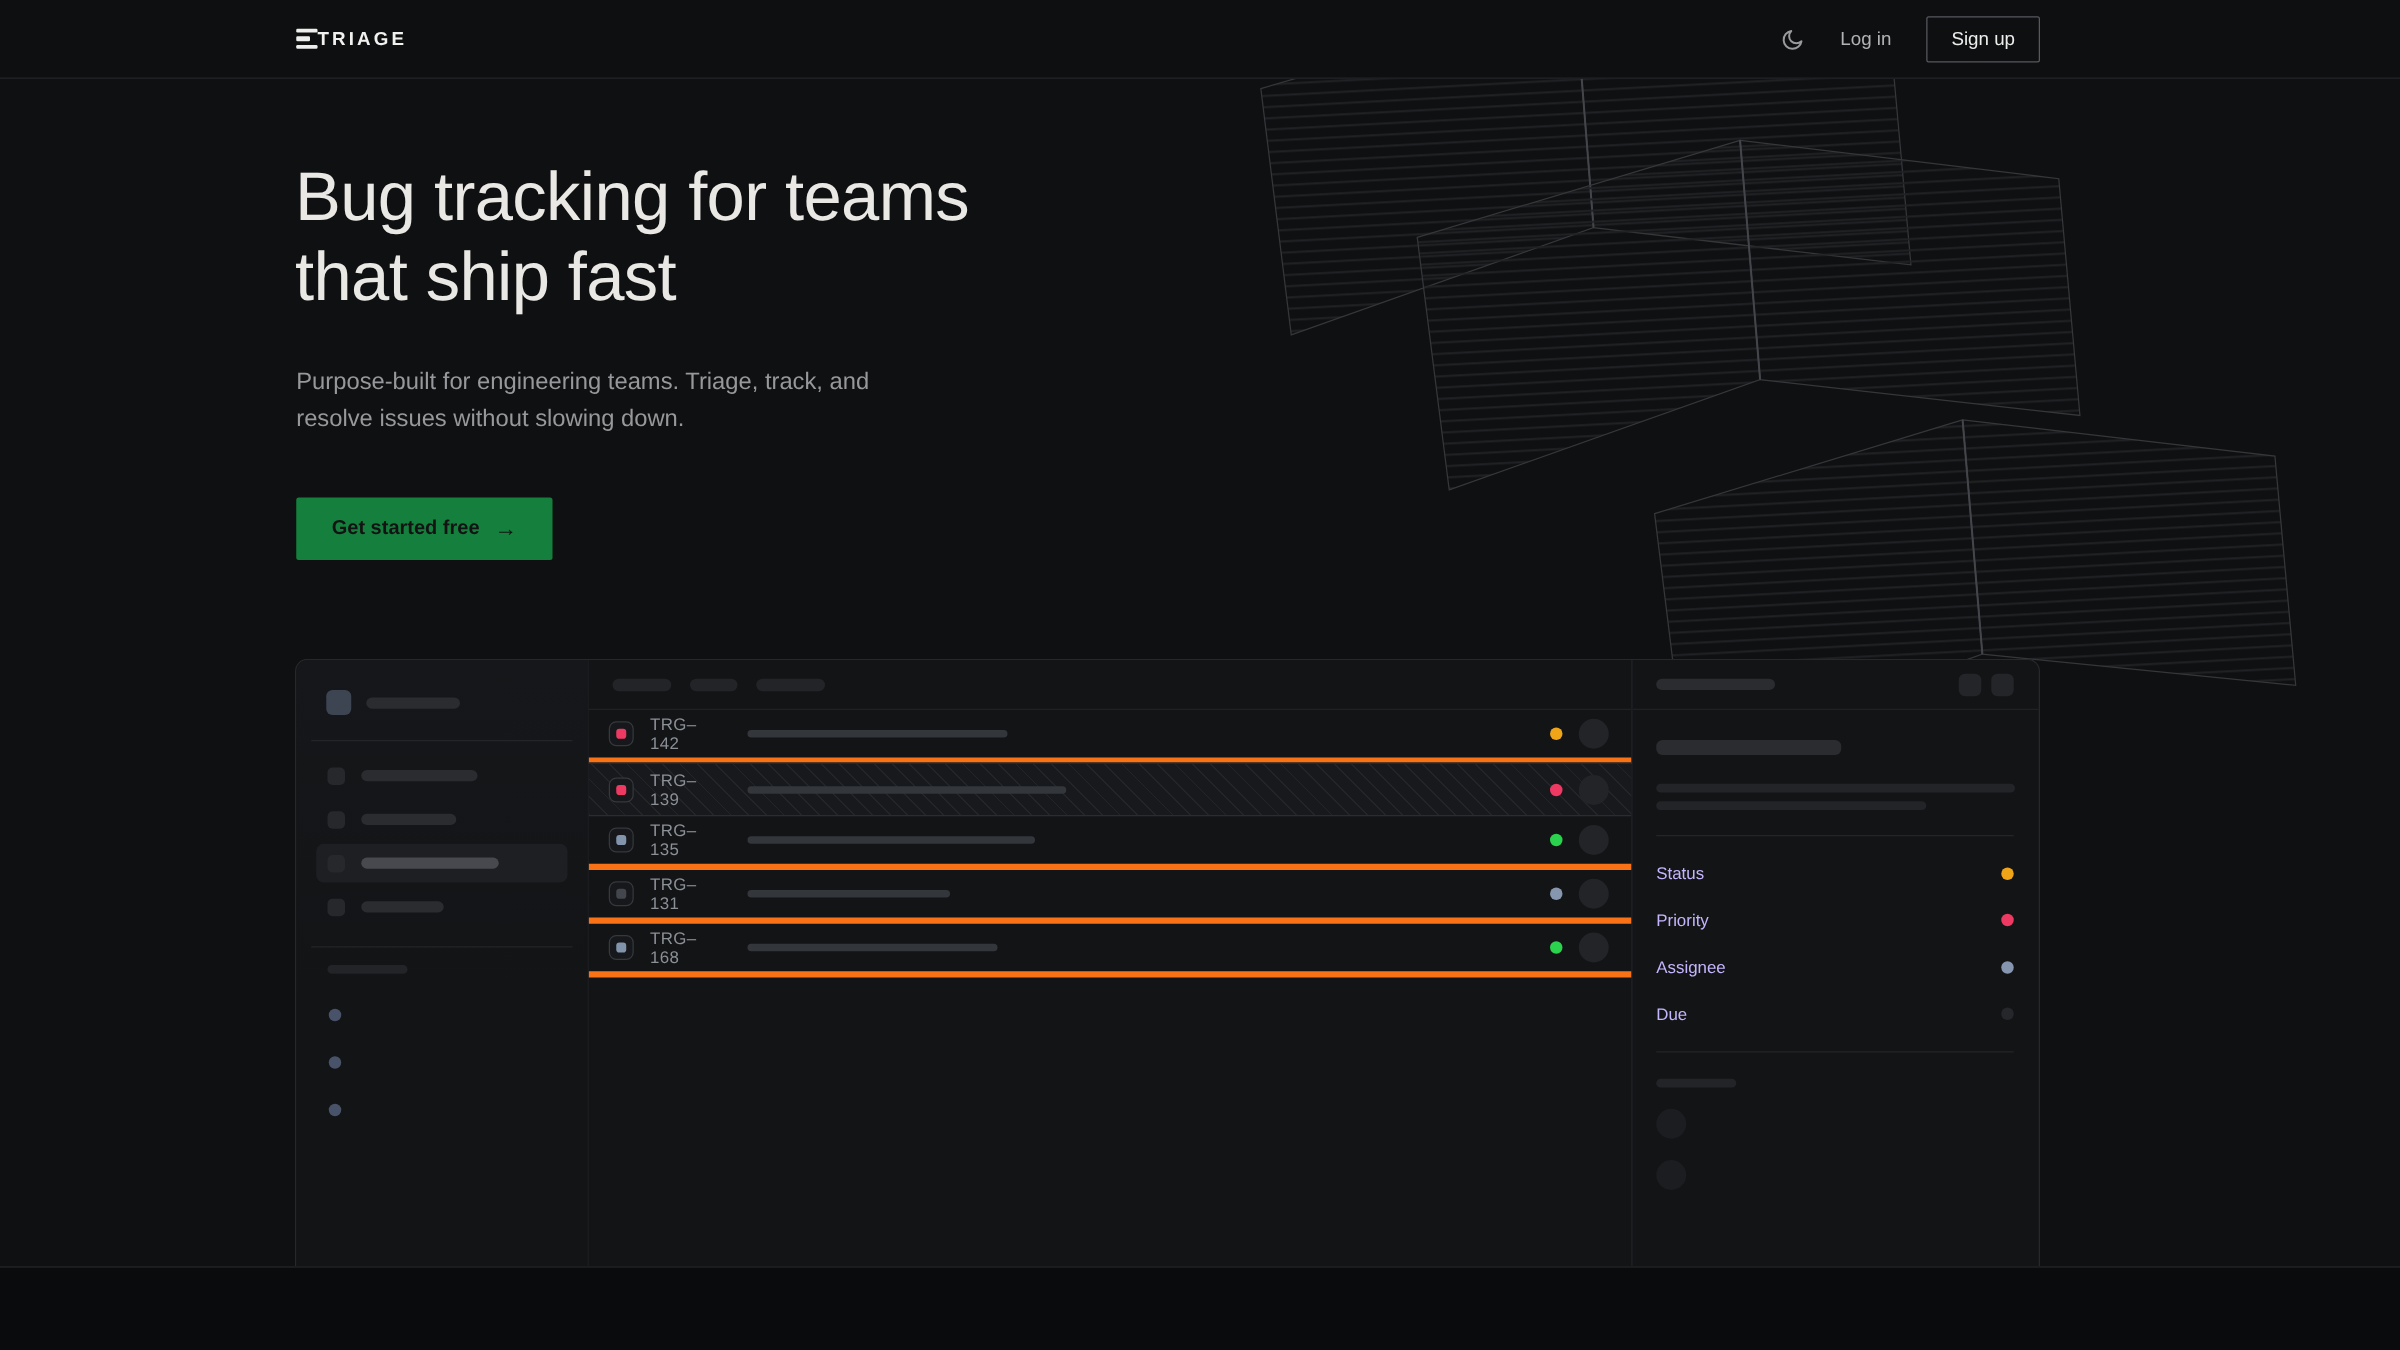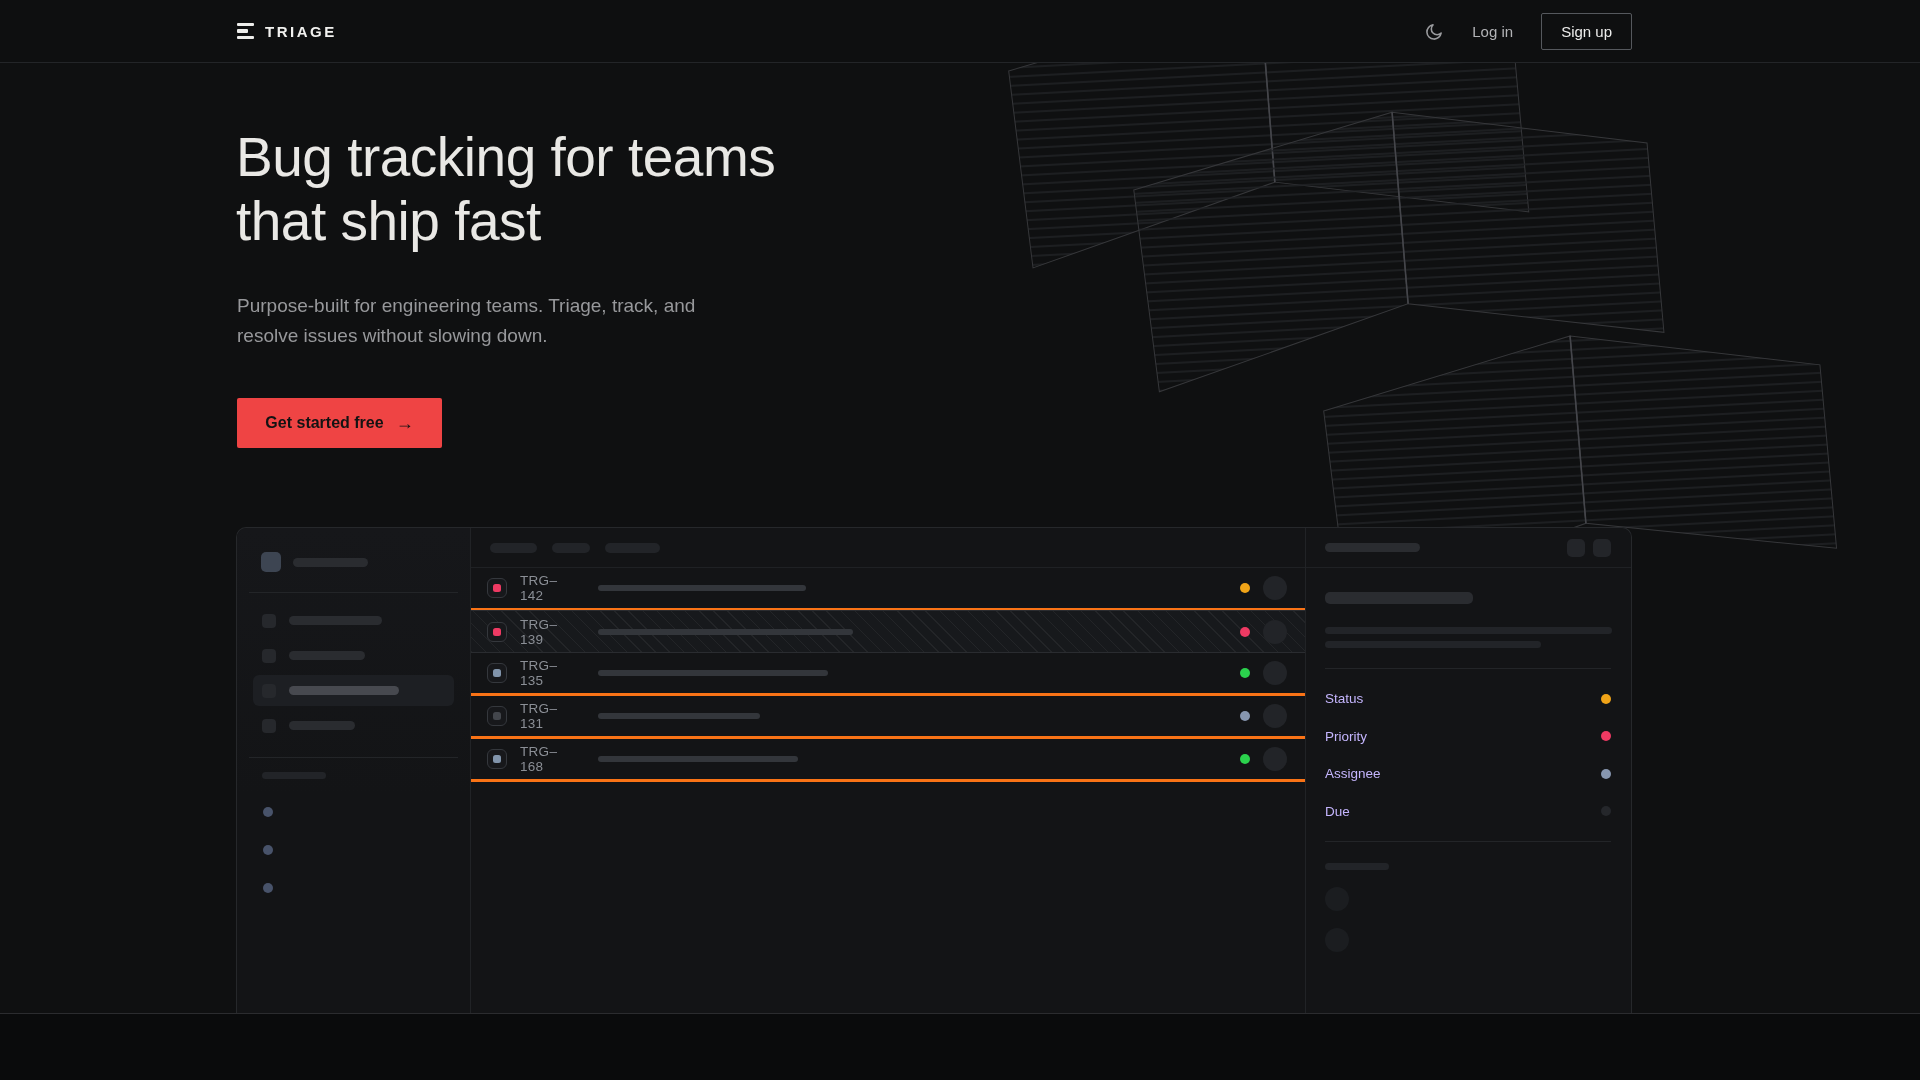--- a/index.html
+++ b/index.html
@@ -1,40 +1,40 @@
 <!DOCTYPE html>
 <html><head>
 <meta charset="utf-8">
 <style>
   * { margin:0; padding:0; box-sizing:border-box; }
   html,body { width:1920px; height:1080px; background:#0e0f10; font-family:"Liberation Sans", sans-serif; overflow:hidden; }
 
   
   .nav { position:relative; height:63px; display:flex; align-items:center; justify-content:space-between;
          padding:0 237px 0 237px; border-bottom:1px solid #232528; background:#0e0f10; z-index:5; }
-  .brand { display:flex; align-items:center; gap:11px; }
+  .brand { display:flex; align-items:center; }
   .logo { display:flex; flex-direction:column; gap:3px; }
   .logo i { display:block; height:3.5px; background:#ededeb; border-radius:1px; }
   .logo i:nth-child(1){ width:17px; }
   .logo i:nth-child(2){ width:11px; }
   .logo i:nth-child(3){ width:17px; }
   .brand-name { color:#f1f1ef; font-size:15px; font-weight:700; letter-spacing:2.5px; }
   .nav-right { display:flex; align-items:center; gap:28px; position:absolute; right:288px; top:0; height:63px; }
   .theme-btn { background:none; border:none; cursor:pointer; display:flex; align-items:center; }
   .login { color:#b2b3b6; font-size:15px; text-decoration:none; cursor:pointer; }
   .signup { background:transparent; border:1px solid #55585d; color:#ededec; font-size:15px;
             padding:9px 19px; border-radius:2px; cursor:pointer; font-family:inherit; }
 
   
   .hero { position:relative; height:950px; background:#0f1011; overflow:hidden; }
   .deco { position:absolute; left:950px; top:-70px; width:1000px; height:760px; pointer-events:none; }
   .h1 { position:absolute; left:236px; top:62px; font-size:55px; line-height:64px; font-weight:500;
         color:#e9e8e5; letter-spacing:-0.5px; }
   .sub { position:absolute; left:237px; top:228px; font-size:19px; line-height:30px; color:#97989b; font-weight:400; }
-  .cta { position:absolute; left:237px; top:335px; width:205px; height:50px; background:#ef4444; color:#131313;
+  .cta { position:absolute; left:237px; top:335px; width:205px; height:50px; background:#15803d; color:#131313;
          border:none; border-radius:2px; font-size:16px; font-weight:700; font-family:inherit;
          display:flex; align-items:center; justify-content:center; gap:12px; cursor:pointer; }
   .cta .arrow { font-size:18px; font-weight:400; }
 
   
   .app { position:absolute; left:236px; top:464px; width:1396px; height:486px;
          background:#131416; border:1px solid #26282b; border-bottom:none;
          border-radius:10px 10px 0 0; display:flex; }
   .col-side { width:234px; border-right:1px solid #212326; padding:22px 16px 0 16px; position:relative;
               background:linear-gradient(180deg,#16171a 0%,#131416 55%); border-radius:10px 0 0 0; }
@@ -51,21 +51,21 @@
   .side-div { height:1px; background:#232528; margin:0 -4px; }
   .side-item { display:flex; align-items:center; gap:13px; height:31px; padding:0 9px; border-radius:6px; margin:4px 0; }
   .side-item.first { margin-top:12px; }
   .side-item .sq { width:14px; height:14px; border-radius:4px; background:#26282c; flex:none; }
   .side-item.active { background:#1d1f23; }
   .side-label { margin:14px 0 0 9px; }
   .side-dot { width:10px; height:10px; border-radius:50%; background:#48536a; margin:28px 0 0 10px; }
 
   
   .list-header { height:40px; border-bottom:1px solid #1f2124; display:flex; align-items:center; gap:15px; padding-left:19px; }
-  .row { height:43px; display:flex; align-items:center; padding:0 18px 0 16px; border-bottom:3px solid #f97316; }
+  .row { height:43px; display:flex; align-items:center; padding:0 18px 0 16px; border-bottom:5px solid #f97316; }
   .row.selected { background:#17191c;
       background-image:repeating-linear-gradient(45deg, rgba(255,255,255,0.05) 0px, rgba(255,255,255,0.05) 1px, transparent 1px, transparent 10px);
       border-top:1px solid #2a2c30; border-bottom:1px solid #2a2c30; margin-top:-1px; }
   .row-icon { width:20px; height:20px; border:1px solid #35383d; border-radius:6px; background:#17181b;
               display:flex; align-items:center; justify-content:center; flex:none; }
   .row-icon-dot { width:8px; height:8px; border-radius:2.5px; }
   .row-id { color:#8b8f96; font-size:13.5px; margin-left:13px; width:54px; letter-spacing:0.3px; }
   .row-bar { height:6px; border-radius:3px; background:#33363b; margin-left:24px; }
   .row-right { margin-left:auto; display:flex; align-items:center; gap:13px; }
   .row-dot { width:10px; height:10px; border-radius:50%; }

